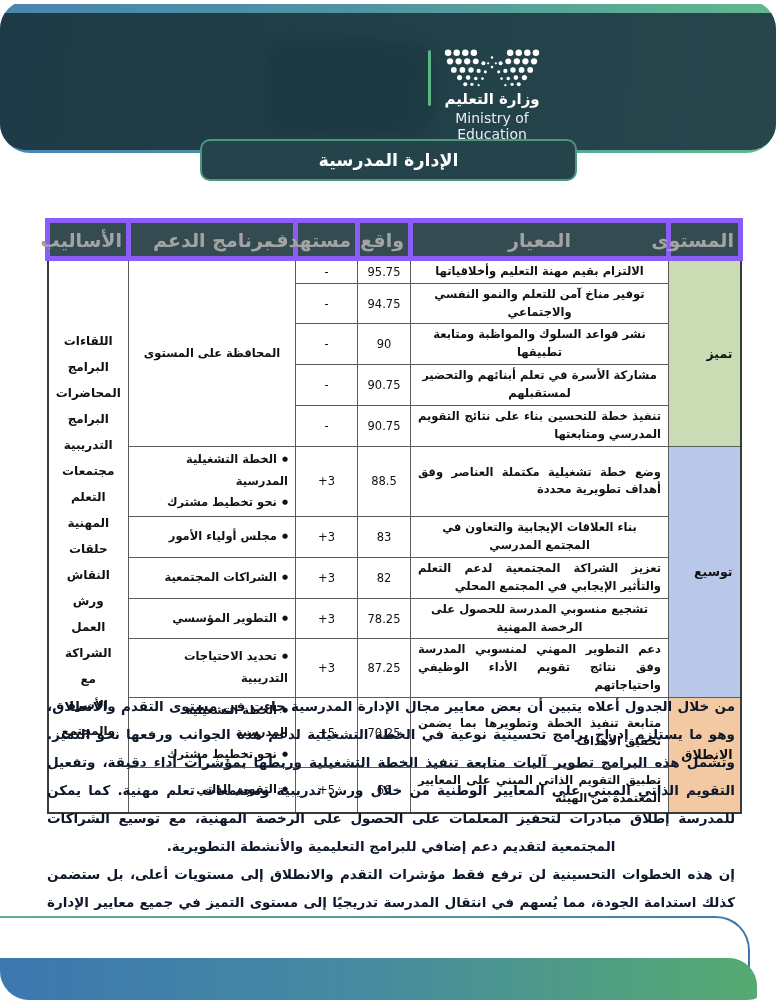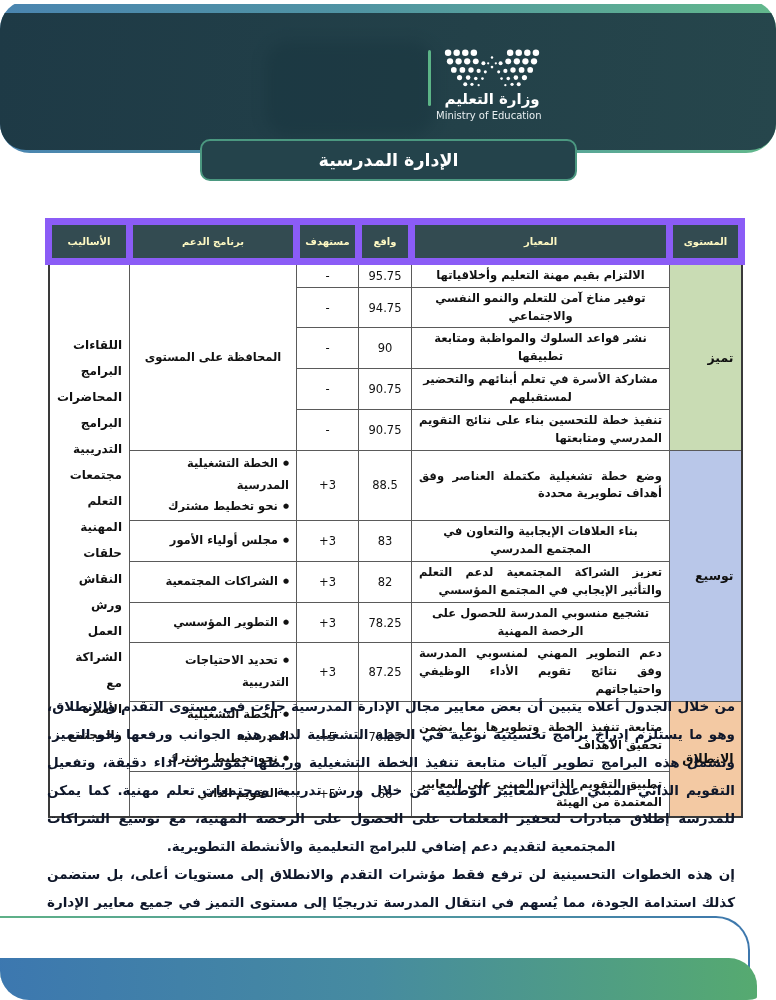--- a/index.html
+++ b/index.html
@@ -13,44 +13,44 @@
   .header-panel{position:absolute;top:13px;left:0;right:0;height:137px;
     background:linear-gradient(95deg,#1e3a46 0%,#234149 60%,#26464c 100%);
     border-radius:0 0 26px 26px;}
   .header-watermark{position:absolute;left:265px;top:28px;width:170px;height:95px;
     background:#14303a;opacity:.35;border-radius:24px;filter:blur(7px);}
   .logo{position:absolute;left:428px;top:46px;width:124px;color:#fff;}
   .logo-line{position:absolute;left:0;top:4px;width:3px;height:56px;background:#5cb487;border-radius:2px;}
   .logo-dots{position:absolute;left:12px;top:2px;width:104px;height:42px;}
   .logo-ar{position:absolute;left:12px;top:44px;width:104px;text-align:center;
     font-size:15px;font-weight:bold;letter-spacing:.5px;}
-  .logo-en{position:absolute;left:8px;top:64px;width:112px;font-size:10px;color:#e8eef0;}
+  .logo-en{position:absolute;left:8px;top:64px;width:112px;text-align:center;font-size:14px;color:#e8eef0;}
   .title-banner{position:absolute;left:200px;top:139px;width:377px;height:42px;
     background:#24434b;border:2px solid #4b9880;border-radius:10px;box-sizing:border-box;
     display:flex;align-items:center;justify-content:center;}
   .title-banner span{color:#ffffff;font-size:17.5px;font-weight:bold;}
 
   
   .tbl-wrap{position:absolute;top:218px;left:45px;width:695px;}
   table.levels{border-collapse:collapse;width:695px;direction:rtl;table-layout:fixed;
     border:2px solid #3a3a3a;}
-  table.levels th{background:#334b51;color:#fef9c3;font-size:10px;font-weight:bold;
-    border:7px solid #8b5cf6;height:29px;padding:2px 4px;}
+  table.levels th{background:#334b51;color:#a3a3a3;font-size:19px;font-weight:bold;
+    border:5px solid #8b5cf6;height:29px;padding:2px 4px;}
   table.levels td{border:1px solid #5a5a5a;padding:2px 7px;color:#111;vertical-align:middle;}
   tr.s{height:23px;} tr.d{height:41px;} tr.d2{height:45px;}
   td.level{font-size:12.5px;font-weight:bold;padding:2px 3px;margin-top:12px;}
   td.lv-green{background:#c9dcb4;} td.lv-blue{background:#b9c7e9;} td.lv-peach{background:#f3c9a3;}
   td.crit{font-size:11.5px;font-weight:bold;line-height:1.55;}
   td.c-center{text-align:center;}
   td.c-just{text-align:justify;text-align-last:right;}
   td.num{direction:ltr;text-align:center;font-size:11.5px;padding:2px 2px;}
   td.prog{font-size:11.5px;font-weight:bold;line-height:1.9;text-align:right;}
   td.prog-center{text-align:center;line-height:1.5;}
   .bullet::before{content:"●";font-size:7px;vertical-align:2px;margin-left:5px;}
-  td.methods{font-size:12px;font-weight:bold;text-align:right;line-height:26px;padding:2px 2px;}
+  td.methods{font-size:12px;font-weight:bold;text-align:center;line-height:26px;padding:2px 2px;}
 
   
   .body-text{position:absolute;top:692px;right:41px;left:47px;direction:rtl;
     color:#0f172a;font-size:13.5px;font-weight:bold;line-height:28px;}
   .body-text p{margin:0;text-align:justify;text-align-last:center;}
 
   
   .footer-outline{position:absolute;top:916px;left:-24px;width:774px;height:70px;
     background:linear-gradient(90deg,#5fb286 0%,#4f96a0 60%,#3d77ad 100%);
     border-radius:0 34px 0 0;}
@@ -200,21 +200,21 @@
       </tr>
       <tr class="s">
         <td class="crit c-center">بناء العلاقات الإيجابية والتعاون في المجتمع المدرسي</td>
         <td class="num">83</td>
         <td class="num">+3</td>
         <td class="prog">
           <div class="bullet">مجلس أولياء الأمور</div>
         </td>
       </tr>
       <tr class="d">
-        <td class="crit c-just">تعزيز الشراكة المجتمعية لدعم التعلم والتأثير الإيجابي في المجتمع المؤسسي</td>
+        <td class="crit c-just">تعزيز الشراكة المجتمعية لدعم التعلم والتأثير الإيجابي في المجتمع المحلي</td>
         <td class="num">82</td>
         <td class="num">+3</td>
         <td class="prog">
           <div class="bullet">الشراكات المجتمعية</div>
         </td>
       </tr>
       <tr class="s">
         <td class="crit c-center">تشجيع منسوبي المدرسة للحصول على الرخصة المهنية</td>
         <td class="num">78.25</td>
         <td class="num">+3</td>

